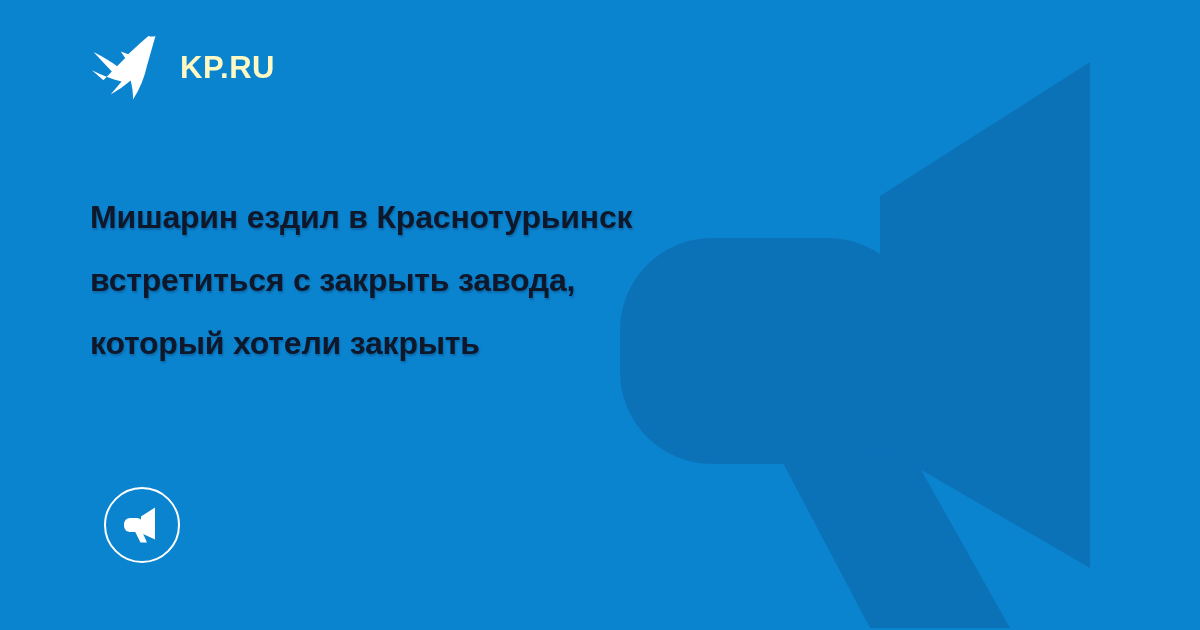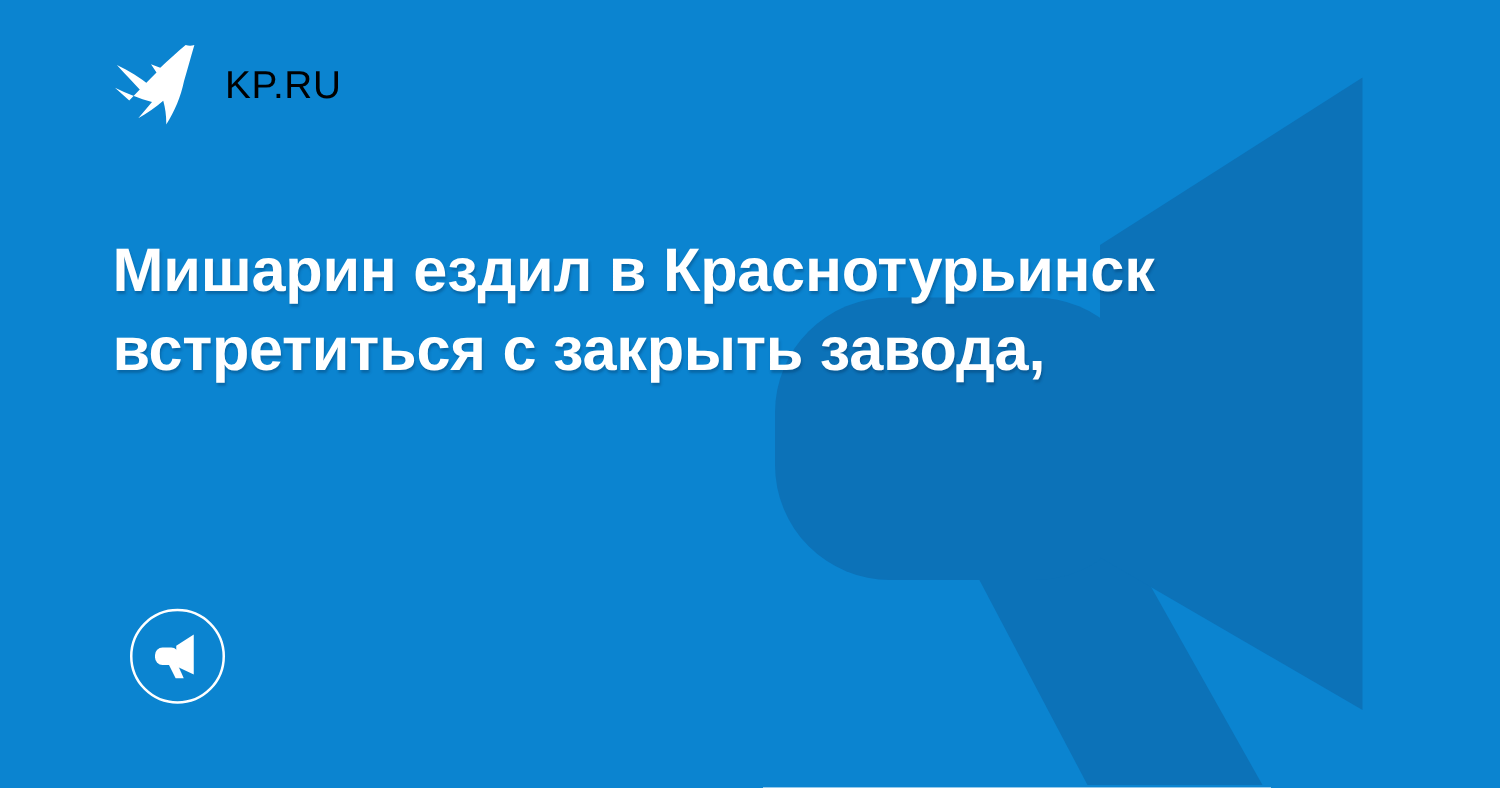--- a/index.html
+++ b/index.html
@@ -41,37 +41,37 @@
   }
 
   #brand-mark {
     width: 72px;
     height: 66px;
     display: block;
     flex: 0 0 auto;
   }
 
   #brand-name {
-    color: #000000;
+    color: #fef9c3;
     font-size: 31px;
-    font-weight: normal;
+    font-weight: bold;
     letter-spacing: 0.5px;
     line-height: 1;
     white-space: nowrap;
   }
 
   
   #headline {
     position: absolute;
     left: 90px;
     top: 186px;
     width: 1010px;
     margin: 0;
-    color: #ffffff;
-    font-size: 49px;
+    color: #0f172a;
+    font-size: 32px;
     font-weight: bold;
     line-height: 63px;
     letter-spacing: -0.2px;
     text-shadow: 1px 2px 2px rgba(0, 40, 75, 0.30);
   }
 
   #headline .hl-line {
     display: block;
     white-space: nowrap;
   }
@@ -131,20 +131,21 @@
         <path d="M3.5 18.0 C13.2 22.6 22.2 28.2 30.4 34.7 L24.0 40.0
                  C17.1 32.4 9.9 25.1 3.5 18.0 Z"></path>
       </g>
     </svg>
     <span id="brand-name">KP.RU</span>
   </div>
 
   <h1 id="headline">
     <span class="hl-line">Мишарин ездил в Краснотурьинск</span>
     <span class="hl-line">встретиться с закрыть завода,</span>
+    <span class="hl-line">который хотели закрыть</span>
   </h1>
 
   <div id="badge">
     <div id="badge-ring"></div>
     <svg id="badge-icon" viewBox="0 0 42 38" aria-hidden="true">
       <g fill="#ffffff">
 
         <path d="M13.5 24.5 L19.5 22.0 L26.0 36.5 L19.5 36.5 Z"></path>
 
         <rect x="3" y="12" width="19" height="14" rx="6" ry="6"></rect>

